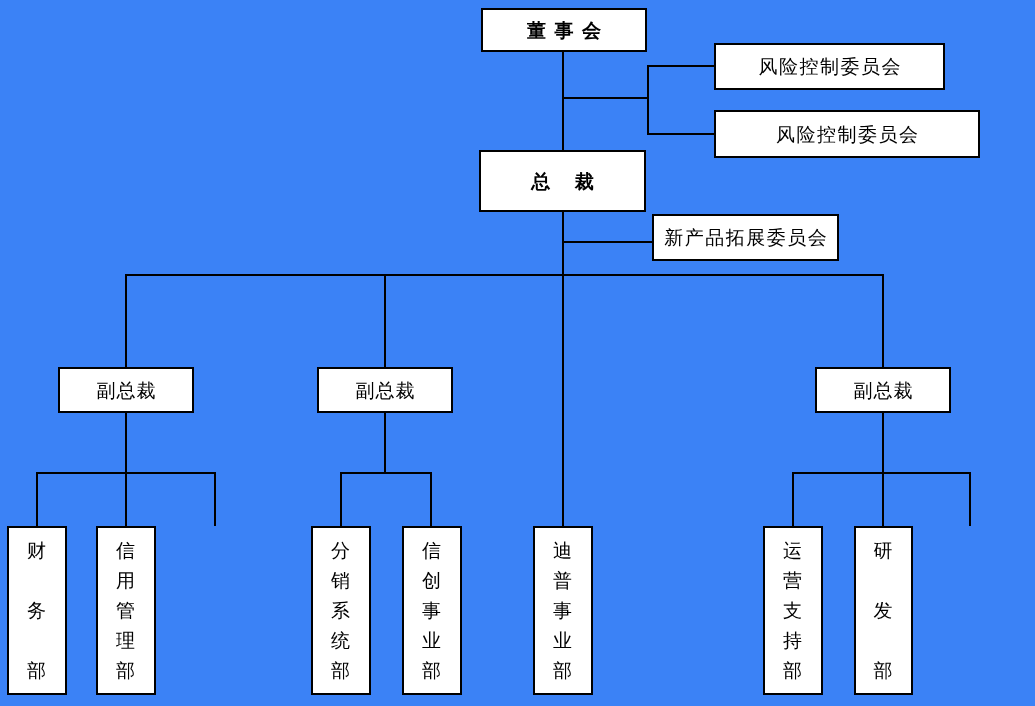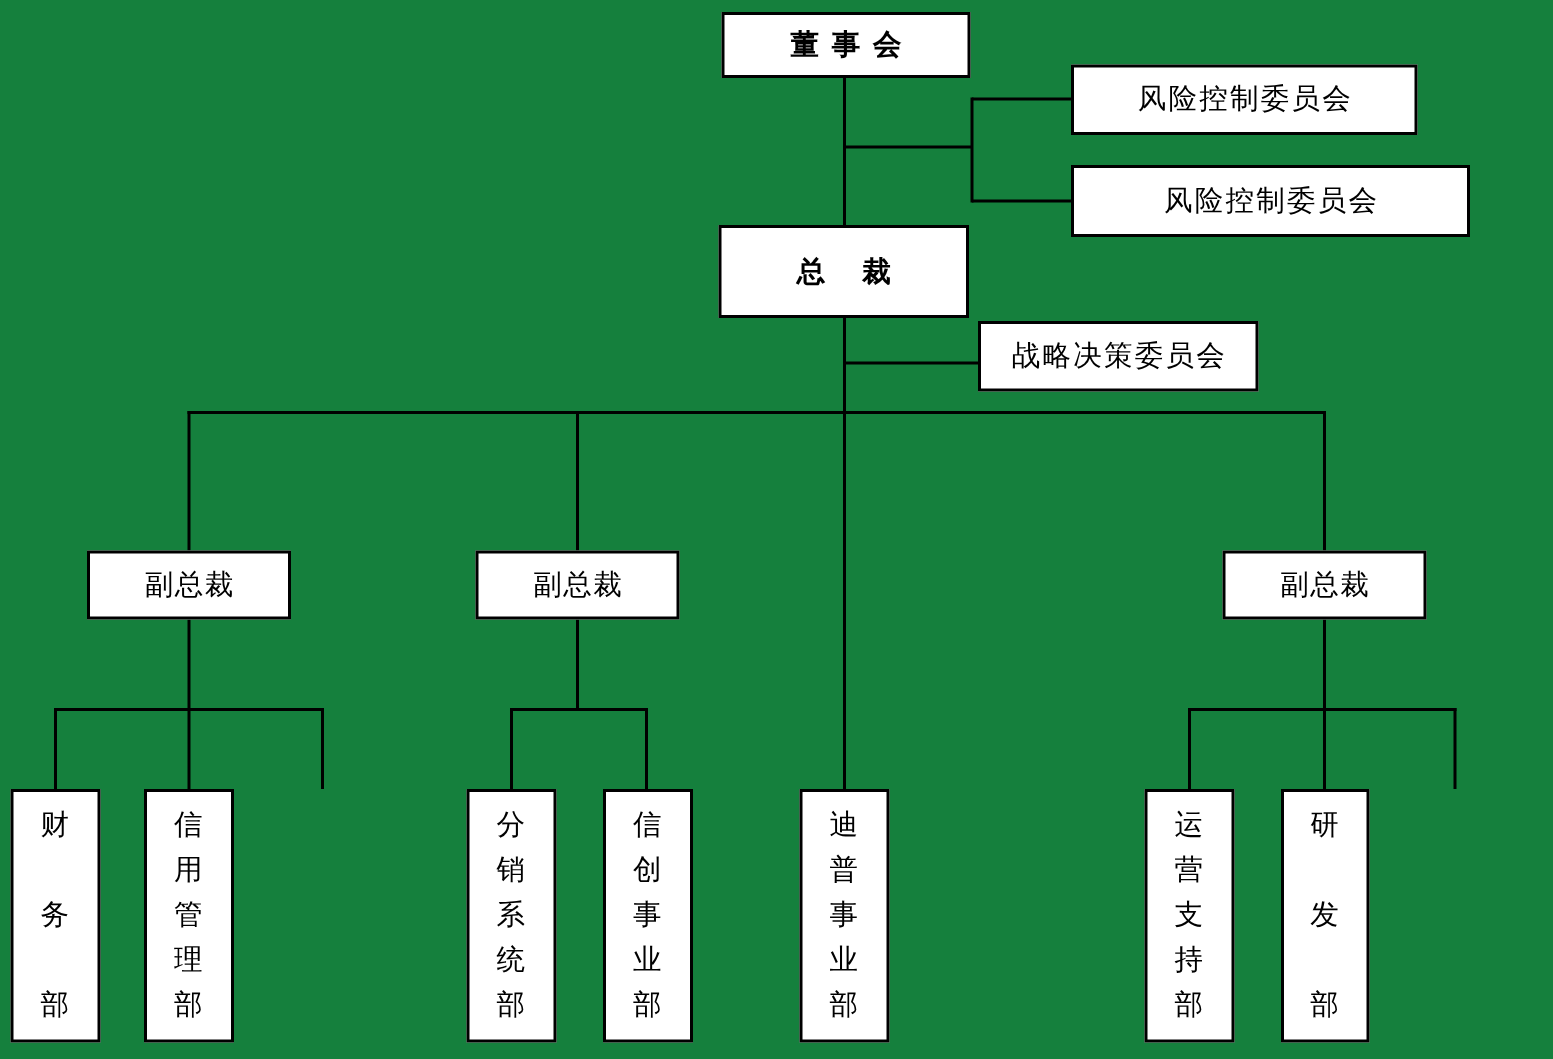--- a/index.html
+++ b/index.html
@@ -5,21 +5,21 @@
   * { margin: 0; padding: 0; box-sizing: border-box; }
   html, body { background: #ffffff; }
   body {
     font-family: "DejaVu Serif", "DejaVu Sans", serif;
     color: #000;
   }
   .canvas {
     position: relative;
     width: 1035px;
     height: 706px;
-    background: #15803d;
+    background: #3b82f6;
     overflow: hidden;
   }
   
   .node {
     position: absolute;
     border: 2px solid #000;
     background: #fff;
     display: flex;
     align-items: center;
     justify-content: center;
@@ -98,21 +98,21 @@
 
   <div class="node ls-comm" style="left:714px; top:110px; width:266px; height:48px;">
     <span class="lbl">风险控制委员会</span>
   </div>
 
   <div class="node ls-pres" style="left:479px; top:150px; width:167px; height:62px;">
     <span class="lbl">总裁</span>
   </div>
 
   <div class="node ls-comm" style="left:652px; top:214px; width:187px; height:47px;">
-    <span class="lbl">战略决策委员会</span>
+    <span class="lbl">新产品拓展委员会</span>
   </div>
 
   <div class="node ls-vp" style="left:58px; top:367px; width:136px; height:46px;">
     <span class="lbl">副总裁</span>
   </div>
 
   <div class="node ls-vp" style="left:317px; top:367px; width:136px; height:46px;">
     <span class="lbl">副总裁</span>
   </div>
 

